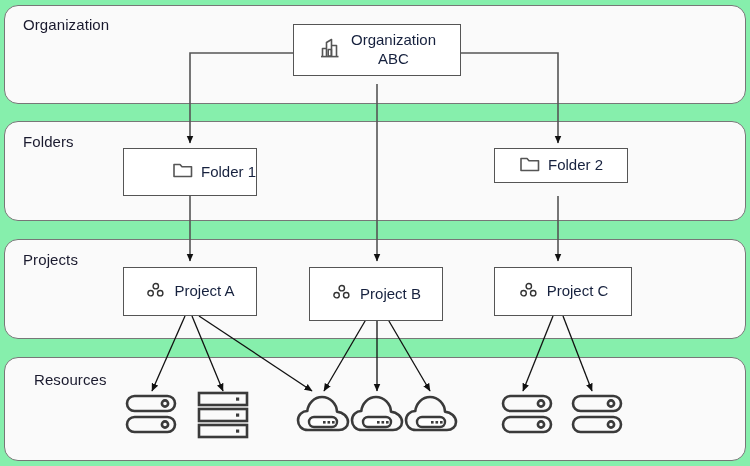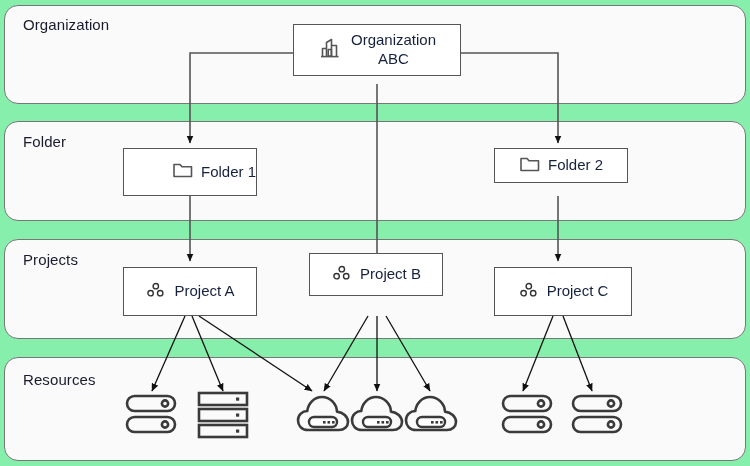--- a/index.html
+++ b/index.html
@@ -100,23 +100,23 @@
       <path d="M368,316 L324,391" marker-end="url(#arw)"></path>
       <path d="M377,316 L377,391" marker-end="url(#arw)"></path>
       <path d="M386,316 L430,391" marker-end="url(#arw)"></path>
 
       <path d="M553,316 L523,391" marker-end="url(#arw)"></path>
       <path d="M563,316 L592,391" marker-end="url(#arw)"></path>
     </g>
   </svg>
 
   <div class="layer-label" style="left:23px; top:16px;">Organization</div>
-  <div class="layer-label" style="left:23px; top:133px;">Folder</div>
+  <div class="layer-label" style="left:23px; top:133px;">Folders</div>
   <div class="layer-label" style="left:23px; top:251px;">Projects</div>
-  <div class="layer-label" style="left:23px; top:371px;">Resources</div>
+  <div class="layer-label" style="left:34px; top:371px;">Resources</div>
 
   <div class="node-box" style="left:293px; top:24px; width:168px; height:52px;">
     <span class="node-icon">
       <svg width="26" height="26" viewBox="0 0 26 26">
         <g fill="none" stroke="#555555" stroke-width="1.6" stroke-linejoin="round">
           <path d="M8.5,21 L8.5,7.5 L13.5,4.5 L13.5,21"></path>
           <path d="M13.5,10.5 L18.5,10.5 L18.5,21"></path>
           <path d="M4.5,21 L4.5,13.5 L8.5,13.5"></path>
           <rect x="10.2" y="14.5" width="3.2" height="6.5"></rect>
         </g>
@@ -153,21 +153,21 @@
         <g fill="none" stroke="#333333" stroke-width="1.4">
           <circle cx="10.8" cy="6.2" r="2.7"></circle>
           <circle cx="5.6" cy="13.2" r="2.7"></circle>
           <circle cx="15.2" cy="13.2" r="2.7"></circle>
         </g>
       </svg>
     </span>
     <span class="node-label">Project A</span>
   </div>
 
-  <div class="node-box" style="left:309px; top:253px; width:134px; height:43px;">
+  <div class="node-box" style="left:309px; top:267px; width:134px; height:54px;">
     <span class="node-icon">
       <svg width="22" height="20" viewBox="0 0 22 20">
         <g fill="none" stroke="#333333" stroke-width="1.4">
           <circle cx="10.8" cy="6.2" r="2.7"></circle>
           <circle cx="5.6" cy="13.2" r="2.7"></circle>
           <circle cx="15.2" cy="13.2" r="2.7"></circle>
         </g>
       </svg>
     </span>
     <span class="node-label">Project B</span>

